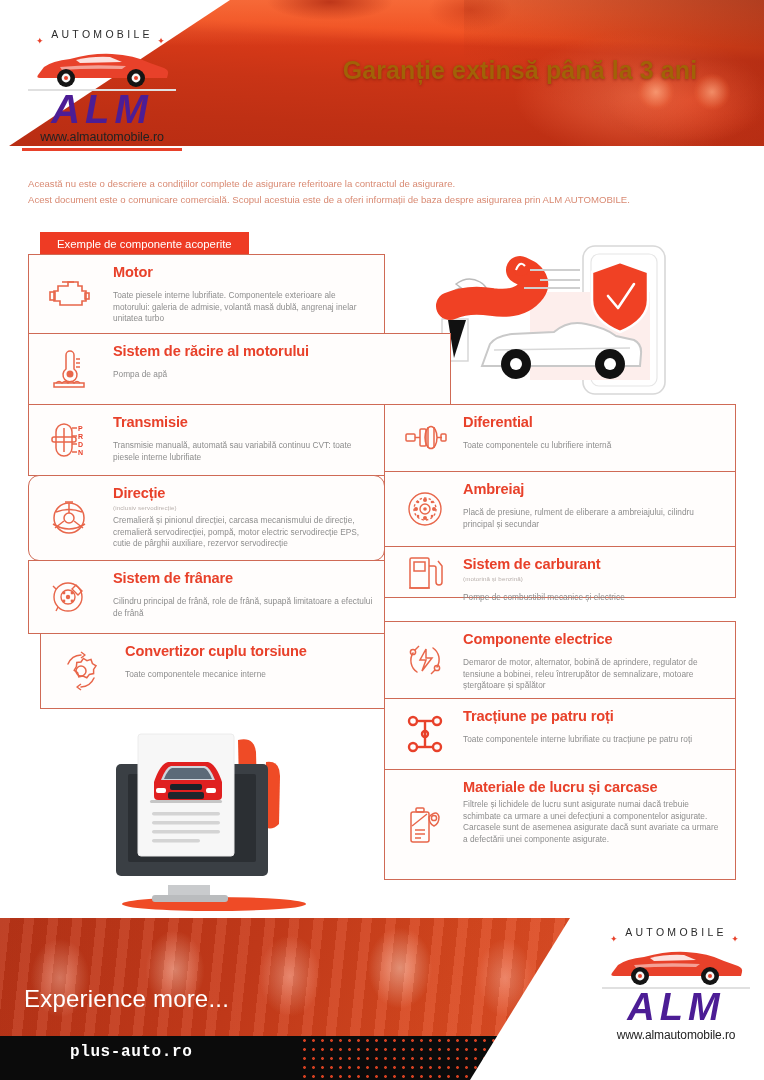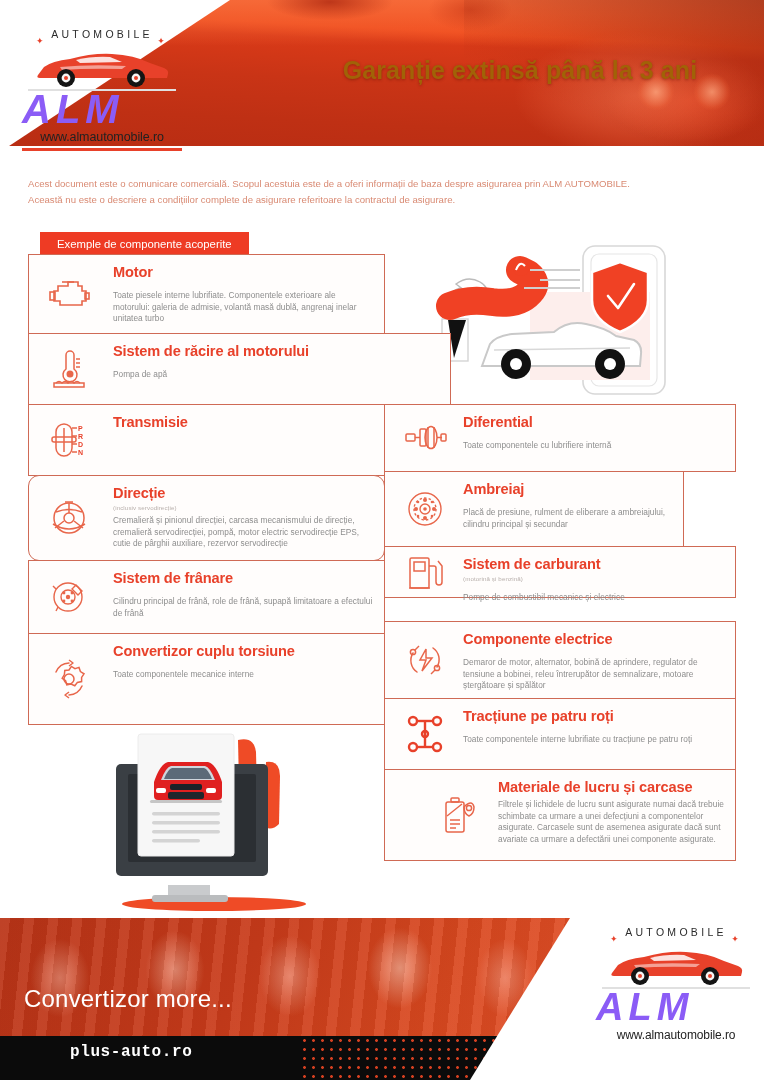--- a/index.html
+++ b/index.html
@@ -77,21 +77,21 @@
   }
   .logo-auto span { display:inline-block; }
   .logo-star { position:absolute; color:#e8412a; font-size:9px; top:8px; }
   .logo-star.l { left: 14px; }
   .logo-star.r { right: 14px; }
   .logo-car { position: relative; height: 42px; margin-top: -1px; }
   .logo-car svg { position:absolute; left: 8px; top: 0; }
   .logo-rule { height: 2px; background: #e0e0e0; margin: 0 6px; }
   .logo-alm {
     font-size: 40px; font-weight: bold; letter-spacing: 5px;
-    color: #8b5cf6; text-align: left; line-height: 40px;
+    color: #4c1d95; text-align: center; line-height: 40px;
     font-style: italic; margin-top: -2px;
   }
   .logo-url {
     text-align: center; font-size: 12.5px; color: #222;
     margin-top: 1px; letter-spacing: -.1px;
   }
   .logo-bar { height: 3px; background: #e8412a; margin-top: 4px; }
 
   
   .intro {
@@ -217,22 +217,22 @@
       <div class="logo-rule"></div>
       <div class="logo-alm">ALM</div>
       <div class="logo-url">www.almautomobile.ro</div>
       <div class="logo-bar"></div>
     </div>
 
     <div class="header-title">Garanție extinsă până la 3 ani</div>
   </div>
 
   <div class="intro">
+    <div>Această nu este o descriere a condițiilor complete de asigurare referitoare la contractul de asigurare.</div>
     <div>Acest document este o comunicare comercială. Scopul acestuia este de a oferi informații de baza despre asigurarea prin ALM AUTOMOBILE.</div>
-    <div>Această nu este o descriere a condițiilor complete de asigurare referitoare la contractul de asigurare.</div>
   </div>
 
   <div class="tag">Exemple de componente acoperite</div>
 
   <div class="illus-shield">
     <svg width="320" height="158" viewBox="0 0 320 158">
       <rect x="163" y="2" width="82" height="148" rx="12" fill="#fff" stroke="#d8d8d8" stroke-width="1.6"></rect>
       <rect x="171" y="10" width="66" height="132" rx="8" fill="#fff" stroke="#e6e6e6" stroke-width="1.2"></rect>
       <rect x="110" y="48" width="120" height="88" fill="#fdeeec"></rect>
       <path d="M200 18 L228 28 L228 56 Q228 76 200 88 Q172 76 172 56 L172 28 Z" fill="#f04124" stroke="#fff" stroke-width="2.5"></path>
@@ -303,20 +303,21 @@
             <line x1="24" y1="16" x2="29" y2="16"></line>
             <line x1="24" y1="24" x2="29" y2="24"></line>
             <line x1="24" y1="32" x2="29" y2="32"></line>
             <text x="30" y="11" font-size="7" fill="#e8412a" stroke="none" font-family="Liberation Sans, sans-serif" font-weight="bold">P</text>
             <text x="30" y="19" font-size="7" fill="#e8412a" stroke="none" font-family="Liberation Sans, sans-serif" font-weight="bold">R</text>
             <text x="30" y="27" font-size="7" fill="#e8412a" stroke="none" font-family="Liberation Sans, sans-serif" font-weight="bold">D</text>
             <text x="30" y="35" font-size="7" fill="#e8412a" stroke="none" font-family="Liberation Sans, sans-serif" font-weight="bold">N</text>
           </svg>
         </div>
         <div class="c-title">Transmisie</div>
+        <div class="c-desc">Transmisie manuală, automată sau variabilă continuu CVT: toate piesele interne lubrifiate</div>
       </div>
     </div>
 
     <div class="cell" style="left:0; top:221px; width:357px; height:86px;border-radius:11px;">
       <div class="cell-inner">
         <div class="c-icon">
           <svg width="44" height="40" viewBox="0 0 44 40" fill="none" stroke="#e8664a" stroke-width="1.5">
             <circle cx="22" cy="20" r="15"></circle>
             <circle cx="22" cy="20" r="5"></circle>
             <line x1="22" y1="15" x2="22" y2="5"></line>
@@ -347,21 +348,21 @@
             <path d="M28 8 L34 14 L30 18 L24 12 Z"></path>
             <line x1="10" y1="30" x2="8" y2="34"></line>
             <line x1="8" y1="12" x2="5" y2="9"></line>
           </svg>
         </div>
         <div class="c-title">Sistem de frânare</div>
         <div class="c-desc">Cilindru principal de frână, role de frână, supapă limitatoare a efectului de frână</div>
       </div>
     </div>
 
-    <div class="cell" style="left:0; top:379px; width:357px; height:92px;">
+    <div class="cell" style="left:12px; top:379px; width:357px; height:76px;">
       <div class="cell-inner">
         <div class="c-icon">
           <svg width="44" height="42" viewBox="0 0 44 42" fill="none" stroke="#e8664a" stroke-width="1.5">
             <path d="M22 12 l2.4 -3.6 l3.6 2.2 l4 -1.2 l1.4 4.2 l3.6 2.2 l-2.4 3.6 l0 4.2 l-4.2 .8 l-2.6 3.4 l-3.8 -1.8 l-4.2 .8 l-1.2 -4 l-3.4 -2.6 l2.2 -3.6 l.4 -4.2 l4.2 -.4 Z"></path>
             <circle cx="22" cy="21" r="5"></circle>
             <path d="M9 14 A15 15 0 0 1 22 5" stroke-linecap="round"></path>
             <path d="M35 28 A15 15 0 0 1 22 37" stroke-linecap="round"></path>
             <path d="M22 2 L26 5 L22 8" stroke-linejoin="round"></path>
             <path d="M22 34 L18 37 L22 40" stroke-linejoin="round"></path>
           </svg>
@@ -383,21 +384,21 @@
             <line x1="31" y1="4" x2="31" y2="25"></line>
             <line x1="34" y1="14.5" x2="39" y2="14.5"></line>
             <rect x="38" y="11" width="5" height="7" rx="1"></rect>
           </svg>
         </div>
         <div class="c-title">Diferential</div>
         <div class="c-desc">Toate componentele cu lubrifiere internă</div>
       </div>
     </div>
 
-    <div class="cell narrow" style="left:356px; top:217px; width:300px; height:76px;">
+    <div class="cell narrow" style="left:356px; top:217px; width:352px; height:76px;">
       <div class="cell-inner">
         <div class="c-icon">
           <svg width="40" height="40" viewBox="0 0 40 40" fill="none" stroke="#e8664a" stroke-width="1.4">
             <circle cx="20" cy="20" r="16"></circle>
             <circle cx="20" cy="20" r="11" stroke-dasharray="2.4 2.2"></circle>
             <circle cx="20" cy="20" r="5"></circle>
             <circle cx="20" cy="20" r="1.8" fill="#e8664a" stroke="none"></circle>
             <circle cx="20" cy="11" r="2" fill="#e8664a" stroke="none"></circle>
             <circle cx="20" cy="29" r="2" fill="#e8664a" stroke="none"></circle>
             <circle cx="11" cy="20" r="2" fill="#e8664a" stroke="none"></circle>
@@ -459,21 +460,21 @@
             <line x1="12" y1="33" x2="28" y2="33"></line>
             <line x1="20" y1="7" x2="20" y2="33"></line>
             <circle cx="20" cy="20" r="3"></circle>
           </svg>
         </div>
         <div class="c-title">Tracțiune pe patru roți</div>
         <div class="c-desc">Toate componentele interne lubrifiate cu tracțiune pe patru roți</div>
       </div>
     </div>
 
-    <div class="cell narrow" style="left:356px; top:515px; width:352px; height:92px;padding-left:35px;">
+    <div class="cell narrow" style="left:356px; top:515px; width:352px; height:111px;">
       <div class="cell-inner">
         <div class="c-icon">
           <svg width="40" height="42" viewBox="0 0 40 42" fill="none" stroke="#e8664a" stroke-width="1.5">
             <path d="M8 8 h14 a2 2 0 0 1 2 2 v26 a2 2 0 0 1 -2 2 H8 a2 2 0 0 1 -2 -2 V10 a2 2 0 0 1 2 -2 Z"></path>
             <rect x="11" y="4" width="8" height="4" rx="1"></rect>
             <path d="M24 13 q8 -8 10 0 q0 7 -5 9 q-5 -2 -5 -9 Z"></path>
             <circle cx="29" cy="14" r="2.6"></circle>
             <line x1="10" y1="26" x2="20" y2="26"></line>
             <line x1="10" y1="30" x2="20" y2="30"></line>
             <line x1="10" y1="34" x2="16" y2="34"></line>
@@ -514,21 +515,21 @@
     </svg>
   </div>
 
   <div class="footer">
     <div class="footer-photo"></div>
     <div class="footer-black"></div>
     <div class="footer-dots"></div>
     <div class="footer-diag"></div>
   </div>
 
-  <div class="footer-tagline">Convertizor more...</div>
+  <div class="footer-tagline">Experience more...</div>
   <div class="footer-url">plus-auto.ro</div>
 
   <div class="logo bottom">
     <div class="logo-auto">
       <span class="logo-star l">✦</span>
       <span>AUTOMOBILE</span>
       <span class="logo-star r">✦</span>
     </div>
     <div class="logo-car">
       <svg width="142" height="42" viewBox="0 0 142 42">

